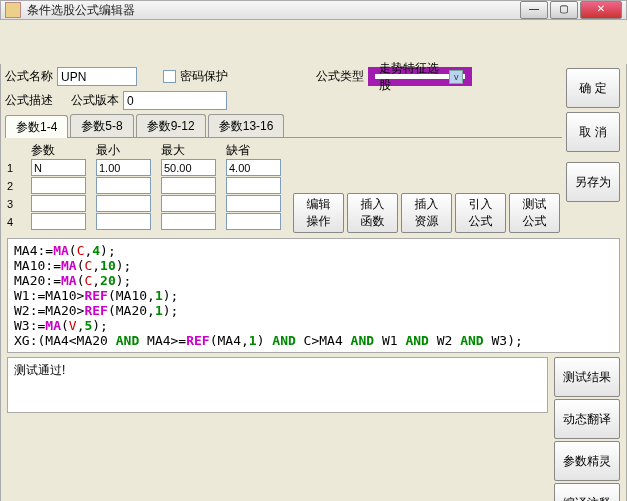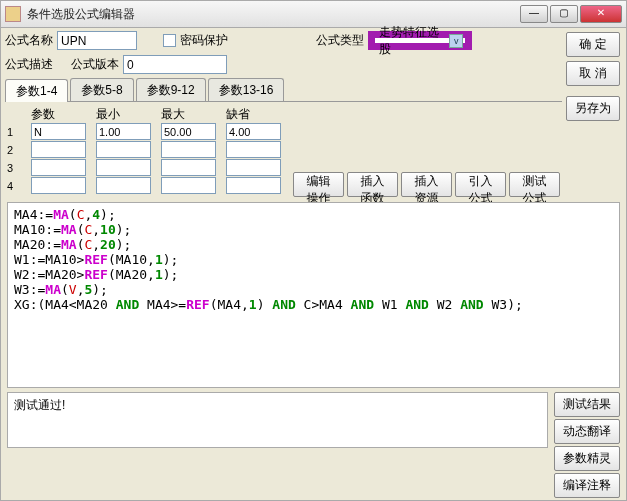--- a/index.html
+++ b/index.html
@@ -1,32 +1,32 @@
 <!DOCTYPE html>
 <html><head>
 <meta charset="utf-8">
 <style>
 * { box-sizing: border-box; margin: 0; padding: 0; }
 body { font-family: "SimSun", "宋体", sans-serif; font-size: 12px; background: #ece9d8; width: 627px; height: 501px; overflow: hidden; }
-.window { width: 627px; height: 501px; display: flex; flex-direction: column; }
+.window { width: 627px; height: 501px; display: flex; flex-direction: column; gap: 44px; }
 .titlebar { height: 28px; background: linear-gradient(#f7f7f7,#e1e1e1); border: 1px solid #aaa; display: flex; align-items: center; padding: 0 4px; }
 .titlebar .icon { width: 16px; height: 16px; background: #ecd08a; border: 1px solid #b88; margin-right: 6px; }
 .title { flex: 1; font-size: 12px; color: #222; }
 .winbtns { display: flex; gap: 2px; }
 .winbtn { width: 28px; height: 18px; background: linear-gradient(#f9f9f9,#d0d0d0); border: 1px solid #888; border-radius: 2px; font-size: 10px; text-align: center; line-height: 14px; }
 .winbtn.close { background: linear-gradient(#e68,#c33); color: #fff; width: 42px; }
 
 .client { flex: 1; display: flex; flex-direction: column; border: 1px solid #aaa; border-top: none; background: #ece9d8; }
 .toprow { display: flex; padding: 3px 4px 2px; align-items: center; gap: 4px; }
 .label { font-size: 12px; color: #000; }
 .textin { border: 1px solid #7f9db9; background: #fff; height: 19px; padding: 0 3px; font-size: 12px; }
 .chk { width: 13px; height: 13px; border: 1px solid #7f9db9; background: #fff; display: inline-block; vertical-align: middle; }
 .sel { border: 7px solid #a21caf; background: #fff; height: 19px; display: flex; align-items: center; justify-content: space-between; padding: 0 2px 0 4px; width: 104px; }
 .sel .arrow { width: 14px; height: 14px; background: #bcd3ef; border: 1px solid #7a9; text-align: center; font-size: 9px; line-height: 12px; color: #245; }
-.btn { background: linear-gradient(#fff,#e4e4e4); border: 1px solid #888; border-radius: 2px; height: 25px; font-size: 12px; padding: 0 8px; cursor: default; }
+.btn { background: linear-gradient(#fff,#e4e4e4); border: 1px solid #888; border-radius: 2px; height: 40px; font-size: 12px; padding: 0 8px; cursor: default; }
 .rightcol { display: flex; flex-direction: column; gap: 4px; margin-left: auto; }
 
 .tabs { display: flex; border-bottom: 1px solid #999; margin: 2px 4px 0; }
 .tab { padding: 3px 10px 2px; border: 1px solid #999; border-bottom: none; background: #e8e8e0; margin-right: 2px; border-radius: 3px 3px 0 0; font-size: 12px; }
 .tab.active { background: #fdfdf8; position: relative; top: 1px; }
 
 .params { display: flex; gap: 10px; padding: 4px 6px; align-items: flex-start; }
 .pcol { display: flex; flex-direction: column; }
 .pcol .hdr { font-size: 12px; margin-bottom: 2px; height: 15px; }
 .pcol input { width: 55px; height: 17px; border: 1px solid #7f9db9; background: #fff; font-size: 11px; padding: 0 2px; margin-bottom: 1px; }

